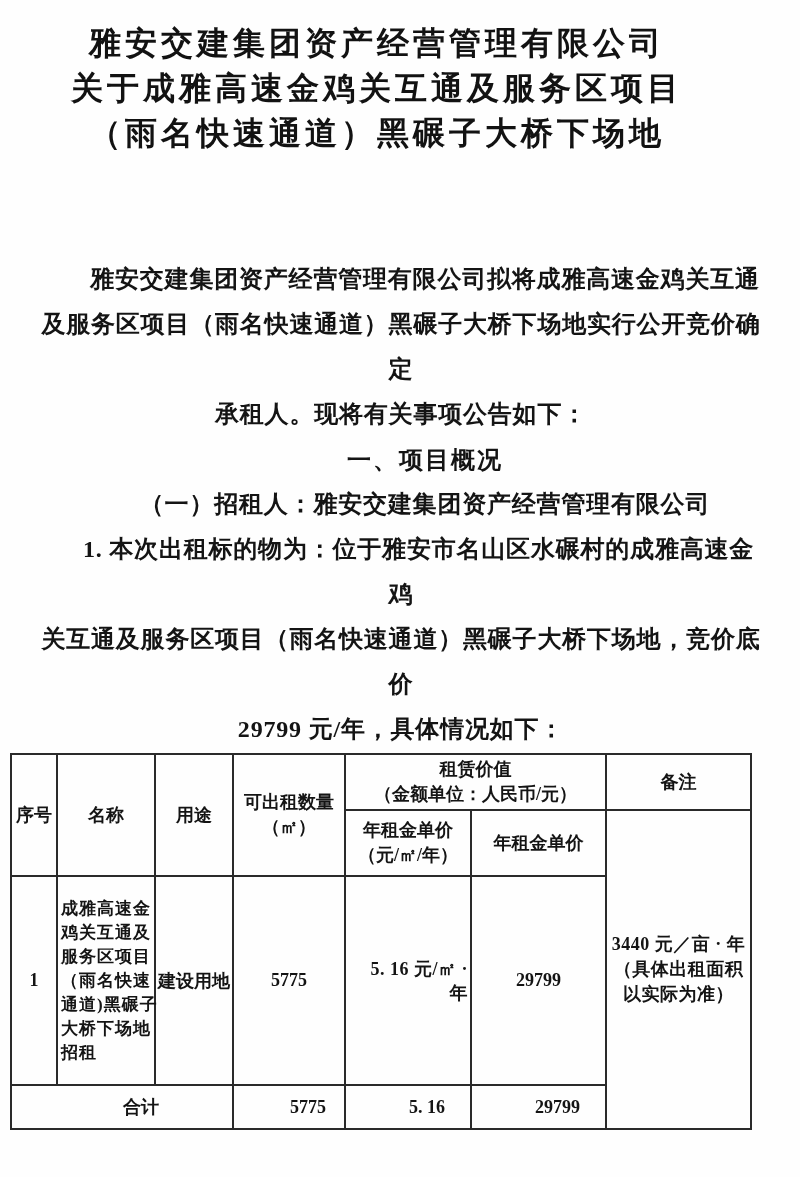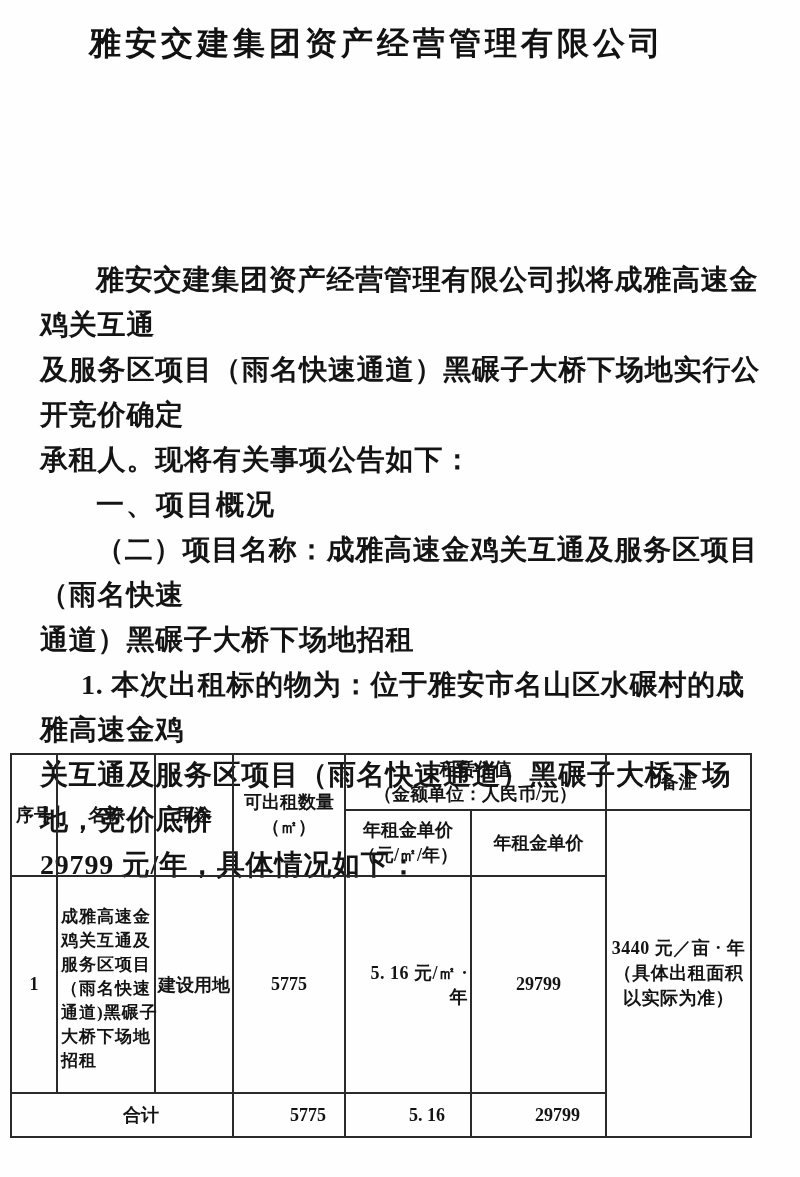--- a/index.html
+++ b/index.html
@@ -28,24 +28,25 @@
     letter-spacing: 4px;
     color: #121212;
   }
 
   
   .body-text {
     position: absolute;
     top: 257px;
     left: 40px;
     width: 722px;
-    font-size: 28px;
+    font-size: 24px;
     line-height: 45px;
     letter-spacing: 0.8px;
     color: #141414;
+    text-align: center;
   }
   .para {
     margin: 0;
     white-space: pre-line;   
     text-indent: 2em;        
   }
   .para.num-indent { text-indent: 1.46em; }
   .para.heading {
     font-family: "Liberation Sans", sans-serif;
     letter-spacing: 2px;
@@ -74,50 +75,51 @@
   .row-h1 td { height: 54px; line-height: 25px; }
   .row-h2 td { height: 64px; line-height: 25px; }
   .row-data td { height: 207px; }
   .row-total td { height: 42px; padding-left: 40px; }
   td.name-cell {
     white-space: pre;                      
     text-align: left;
     font-size: 17px;
     line-height: 24px;
     letter-spacing: 1px;
-    padding: 8px 0 0 3px;
+    padding: 0 0 0 3px;
     overflow: visible;
   }
   td.price-cell {
     text-align: right;
     padding-left: 2px;
     letter-spacing: 0.5px;
   }
   td.remark-cell {
     line-height: 25px;
     letter-spacing: 0.5px;
     margin-top: 44px;
   }
 </style>
 </head>
 <body>
 
 <div class="page">
 
   <div class="title">
     <div>雅安交建集团资产经营管理有限公司</div>
+    <div>关于成雅高速金鸡关互通及服务区项目</div>
+    <div>（雨名快速通道）黑碾子大桥下场地</div>
   </div>
 
   <div class="body-text">
     <p class="para">雅安交建集团资产经营管理有限公司拟将成雅高速金鸡关互通
 及服务区项目（雨名快速通道）黑碾子大桥下场地实行公开竞价确定
 承租人。现将有关事项公告如下：</p>
     <p class="para heading">一、项目概况</p>
-    <p class="para">（二）项目名称：成雅高速金鸡关互通及服务区项目（雨名快速
-通道）黑碾子大桥下场地招租</p>
+    <p class="para">（一）招租人：雅安交建集团资产经营管理有限公司</p>
     <p class="para num-indent">1. 本次出租标的物为：位于雅安市名山区水碾村的成雅高速金鸡
 关互通及服务区项目（雨名快速通道）黑碾子大桥下场地，竞价底价
 29799 元/年，具体情况如下：</p>
   </div>
 
   <table class="doc-table">
     <colgroup>
       <col style="width:46px">
       <col style="width:98px">
       <col style="width:78px">

